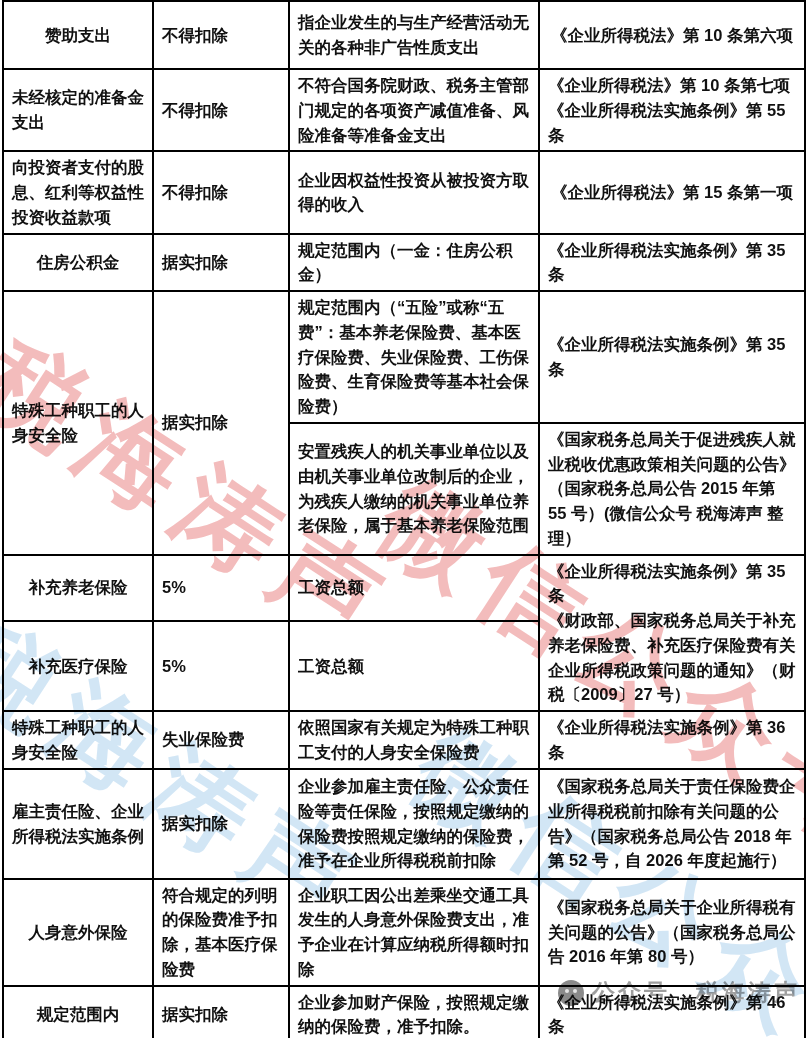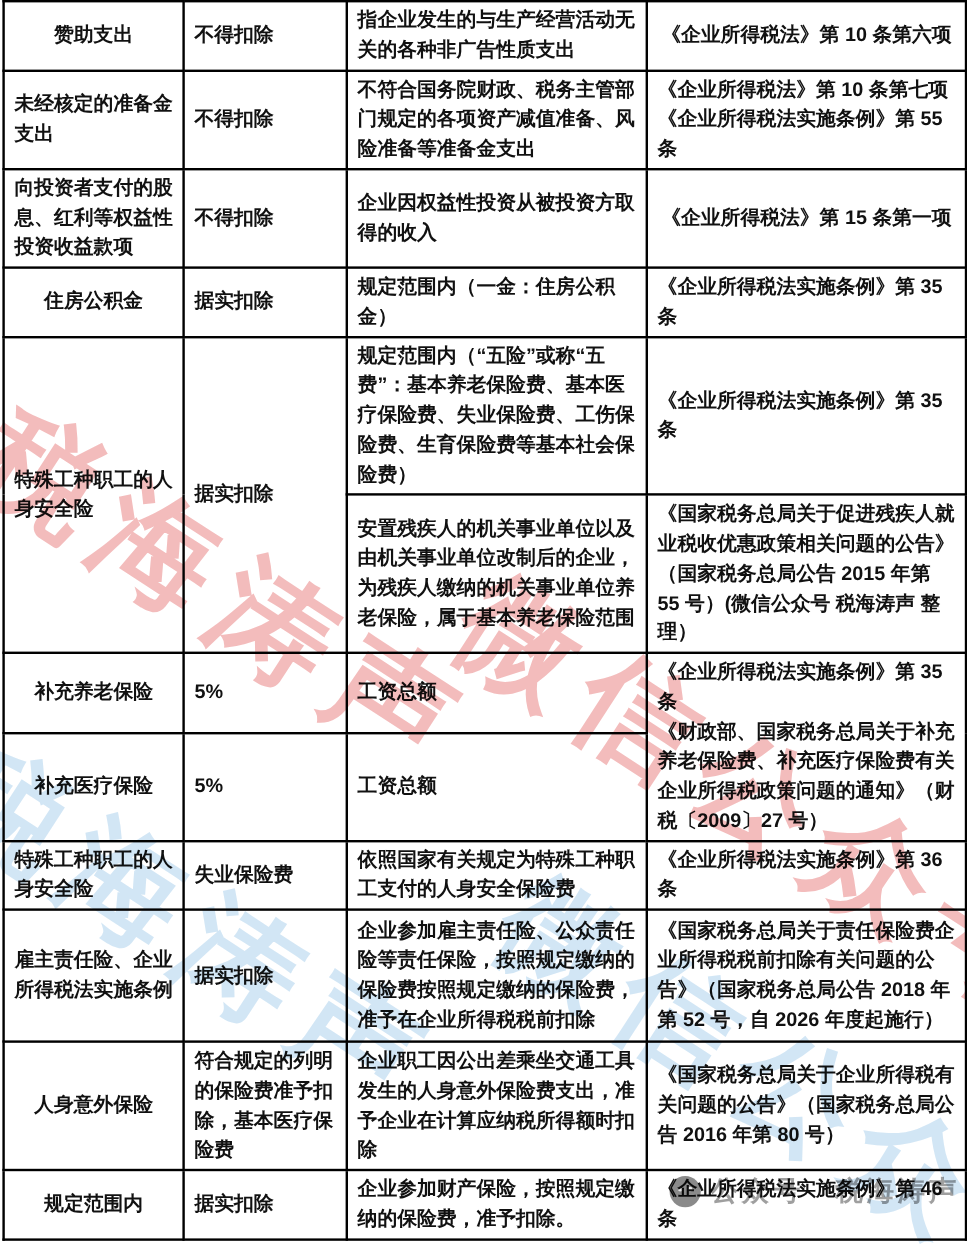--- a/index.html
+++ b/index.html
@@ -91,21 +91,21 @@
 <div class="page">
 
   <table class="tax">
     <colgroup>
       <col style="width:150px">
         <col style="width:136px">
         <col style="width:250px">
         <col style="width:266px">
     </colgroup>
     <tbody>
-      <tr style="height:57px">
+      <tr style="height:68px">
         <td class="c1"><span>赞助支出</span></td>
         <td class="c2">不得扣除</td>
         <td class="c3"><span>指企业发生的与生产经营活动无关的各种非广告性质支出</span></td>
         <td class="c4"><span>《企业所得税法》第 10 条第六项</span></td>
       </tr>
       <tr style="height:82px">
         <td class="c1"><span>未经核定的准备金支出</span></td>
         <td class="c2">不得扣除</td>
         <td class="c3"><span>不符合国务院财政、税务主管部门规定的各项资产减值准备、风险准备等准备金支出</span></td>
         <td class="c4"><span>《企业所得税法》第 10 条第七项

